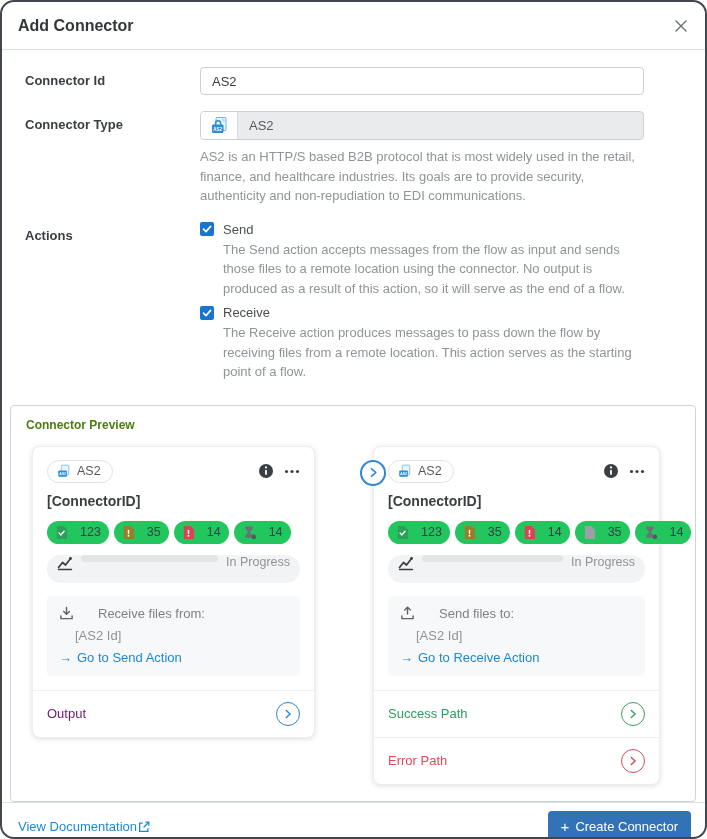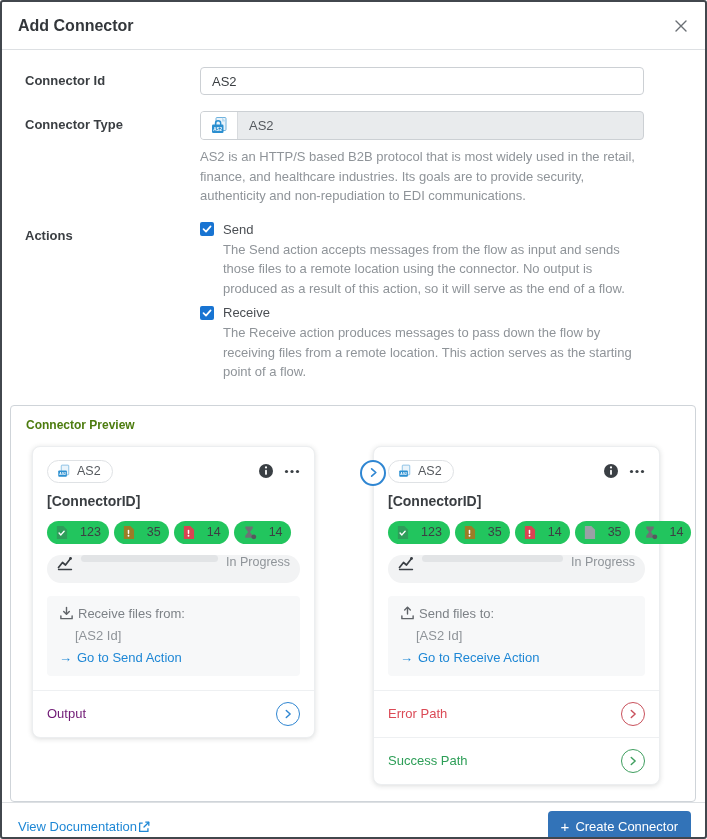--- a/index.html
+++ b/index.html
@@ -1,19 +1,19 @@
 <!DOCTYPE html>
 <html><head>
 <meta charset="utf-8">
 <style>
   * { margin:0; padding:0; box-sizing:border-box; }
   html,body { width:707px; height:839px; }
   body { font-family:"Liberation Sans", sans-serif; font-size:13px; color:#3a3e42; background:#fff; position:relative; }
 
-  .modal { position:absolute; inset:0; border:2px solid #42474d; border-radius:3px; background:#fff; display:flex; flex-direction:column; overflow:hidden; }
+  .modal { position:absolute; inset:0; border:2px solid #42474d; border-radius:14px; background:#fff; display:flex; flex-direction:column; overflow:hidden; }
 
   .modal-header { display:flex; justify-content:space-between; align-items:center; padding:15px 16px 14px; border-bottom:1px solid #dde0e3; }
   .modal-title { font-size:16px; font-weight:bold; color:#33373b; }
   .close-btn { cursor:pointer; display:flex; align-items:center; }
 
   .modal-body { flex:1; padding:17px 9px 0 8px; }
 
   .form-row { display:flex; margin:0 0 16px 15px; }
   .form-label { width:175px; padding-top:6px; font-weight:bold; font-size:13px; color:#3a3e42; }
   .control { width:444px; }
@@ -49,21 +49,21 @@
 
   .stats { display:flex; gap:5px; flex-wrap:nowrap; }
   .stat-pill { display:inline-flex; align-items:center; gap:12px; background:#22c55e; border-radius:12px; padding:4px 8px; font-size:12.5px; color:#3c4043; white-space:nowrap; }
 
   .progress-pill { display:flex; align-items:flex-start; gap:8px; background:#f2f3f4; border-radius:14px; height:28px; padding:0 10px; margin-top:11px; }
   .progress-track { flex:1; height:7px; background:#e2e4e6; border-radius:4px; overflow:hidden; }
   .progress-fill { height:100%; background:#9a9a9a; border-radius:4px; }
   .progress-status { color:#8f9499; font-size:12.5px; white-space:nowrap; }
 
   .info-panel { background:#f7f8f9; border-radius:4px; padding:10px 12px 11px; margin-top:13px; }
-  .panel-head { display:flex; align-items:flex-end; gap:4px; color:#7d8287; font-size:13px; }
+  .panel-head { display:flex; align-items:flex-end; gap:24px; color:#7d8287; font-size:13px; }
   .panel-target { color:#8f9499; font-size:13px; margin:7px 16px; }
   .panel-link { display:flex; align-items:center; gap:5px; color:#1e87d5; font-size:13px; cursor:pointer; text-decoration:none; }
   .link-arrow { font-weight:bold; }
 
   .path-row { display:flex; justify-content:space-between; align-items:center; border-top:1px solid #eef0f2; padding:11px 14px; }
   .path-label { font-size:13px; color:#701a75; }
   .path-row.error .path-label { color:#db4a56; }
   .path-row.success .path-label { color:#2d9e57; }
   .chev-circle { width:24px; height:24px; border-radius:50%; border:1px solid #2f86d2; display:flex; align-items:center; justify-content:center; cursor:pointer; background:#fff; flex:none; }
   .chev-circle.error { border-color:#c9515c; }
@@ -336,33 +336,33 @@
                   </svg>
                 <span>Send files to:</span>
               </div>
               <div class="panel-target">[AS2 Id]</div>
               <a class="panel-link">
                 <span class="link-arrow">→</span>
                 <span>Go to Receive Action</span>
               </a>
             </div>
           </div>
+          <div class="path-row success">
+            <span class="path-label">Success Path</span>
+            <span class="chev-circle success">
+              <svg width="12" height="12" viewBox="0 0 14 14">
+                  <path d="M5 3 L9.5 7 L5 11" stroke="#3f9e5f" stroke-width="1.7" fill="none" stroke-linecap="round" stroke-linejoin="round"></path>
+                </svg>
+            </span>
+          </div>
           <div class="path-row error">
             <span class="path-label">Error Path</span>
             <span class="chev-circle error">
               <svg width="12" height="12" viewBox="0 0 14 14">
                   <path d="M5 3 L9.5 7 L5 11" stroke="#c9515c" stroke-width="1.7" fill="none" stroke-linecap="round" stroke-linejoin="round"></path>
-                </svg>
-            </span>
-          </div>
-          <div class="path-row success">
-            <span class="path-label">Success Path</span>
-            <span class="chev-circle success">
-              <svg width="12" height="12" viewBox="0 0 14 14">
-                  <path d="M5 3 L9.5 7 L5 11" stroke="#3f9e5f" stroke-width="1.7" fill="none" stroke-linecap="round" stroke-linejoin="round"></path>
                 </svg>
             </span>
           </div>
         </div>
 
       </div>
     </div>
   </div>
 
   <div class="modal-footer">

